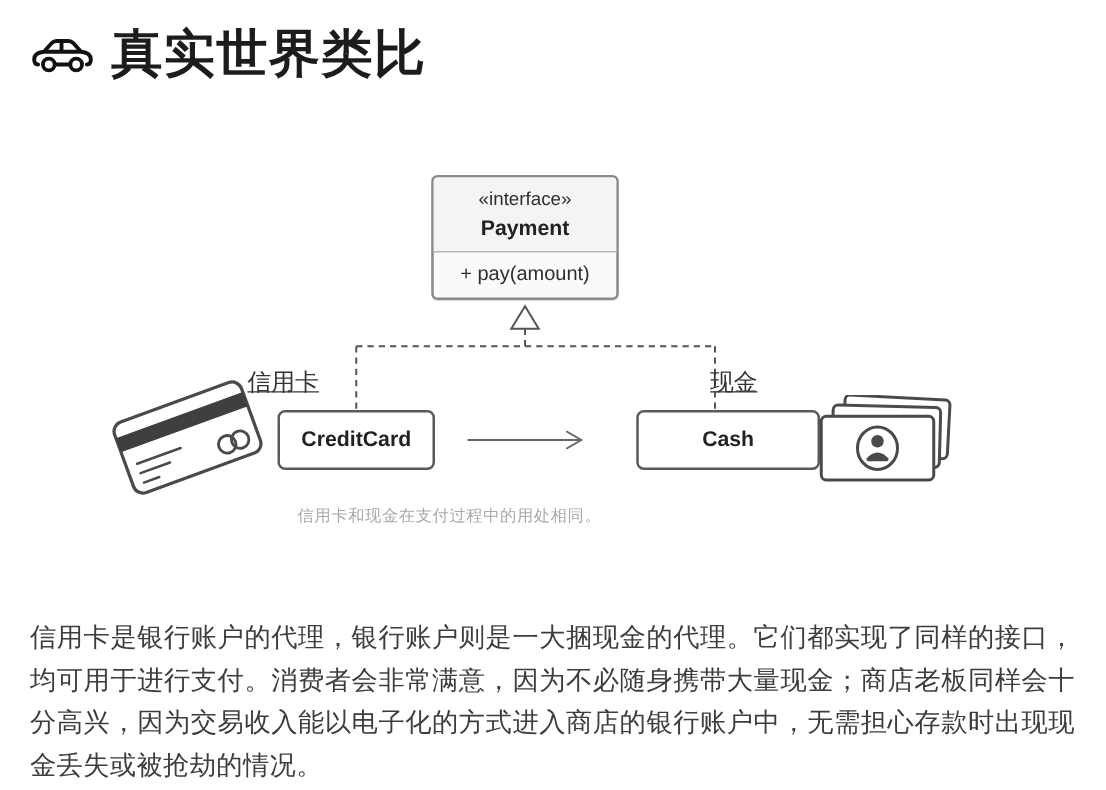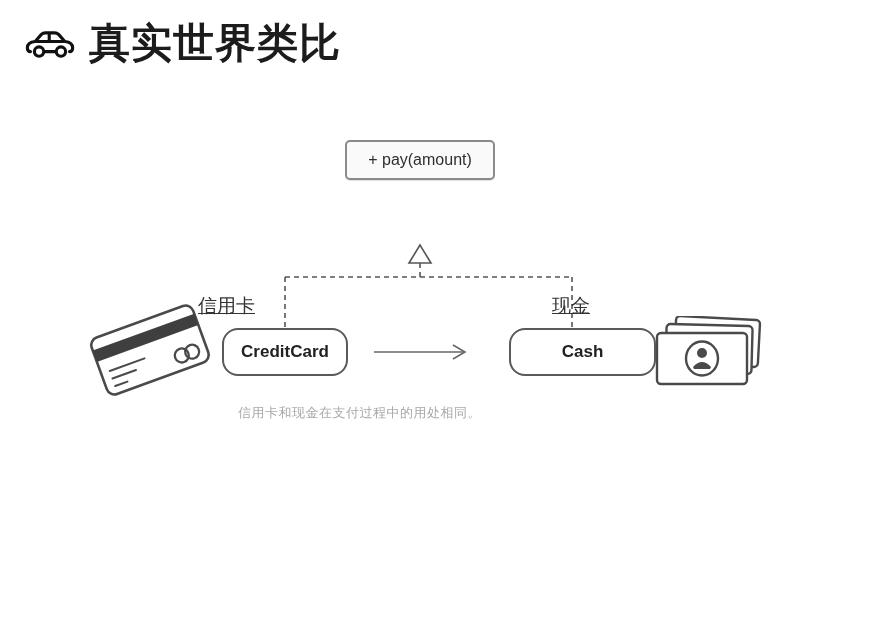--- a/index.html
+++ b/index.html
@@ -32,30 +32,30 @@
     text-align: center; box-sizing: border-box;
   }
   .iface-head { padding: 8px 6px 7px 6px; background: #f4f4f4;
     border-bottom: 1.5px solid #8a8a8a; border-radius: 3px 3px 0 0; }
   .stereotype { font-size: 15px; color: #2e2e2e; line-height: 19px; }
   .iface-name { font-size: 17px; font-weight: 700; color: #222; line-height: 23px; margin-top: 2px; }
   .iface-method { font-size: 16px; color: #2e2e2e; padding: 8px 19px; line-height: 20px; }
 
   .clsbox {
     position: absolute; top: 198px; height: 48px;
-    border: 2px solid #5a5a5a; border-radius: 16px; background: #ffffff;
+    border: 2px solid #5a5a5a; border-radius: 6px; background: #ffffff;
     display: flex; align-items: center; justify-content: center;
     font-size: 17px; font-weight: 700; color: #222; box-sizing: border-box;
   }
   .cls-credit { left: 222px; width: 126px; }
   .cls-cash  { left: 509px; width: 147px; text-align: center; }
 
   .lbl { position: absolute; top: 163px; font-size: 19px; color: #333; text-decoration: underline; }
   .lbl-left  { left: 198px; }
-  .lbl-right { left: 552px; }
+  .lbl-right { left: 568px; }
 
   .card-ill  { position: absolute; left: 88px;  top: 168px; width: 124px; height: 104px; }
   .money-ill { position: absolute; left: 652px; top: 186px; width: 114px; height: 84px; }
 
   .caption {
     position: absolute; left: 0; top: 274px; width: 719px;
     text-align: center; font-size: 13px; color: #a9a9a9; letter-spacing: 0.5px;
   }
 
   
@@ -90,20 +90,24 @@
         <path d="M420 133 V147" stroke-dasharray="5 4"></path>
         <path d="M285 147 H572" stroke-dasharray="5 4"></path>
         <path d="M285 147 V197" stroke-dasharray="5 4"></path>
         <path d="M572 147 V197" stroke-dasharray="5 4"></path>
         <path d="M374 222 H464" stroke="#666666"></path>
         <path d="M453 215 L465 222 L453 229" stroke="#666666"></path>
       </g>
     </svg>
 
     <div class="iface">
+      <div class="iface-head">
+        <div class="stereotype">«interface»</div>
+        <div class="iface-name">Payment</div>
+      </div>
       <div class="iface-method">+ pay(amount)</div>
     </div>
 
     <div class="lbl lbl-left">信用卡</div>
     <div class="lbl lbl-right">现金</div>
 
     <div class="clsbox cls-credit">CreditCard</div>
     <div class="clsbox cls-cash">Cash</div>
 
     <svg class="card-ill" viewBox="0 0 124 104" aria-hidden="true">
@@ -127,14 +131,15 @@
         <rect x="5" y="17" width="90" height="51" rx="4"></rect>
         <ellipse cx="50" cy="42.5" rx="16" ry="17"></ellipse>
       </g>
       <circle cx="50" cy="37" r="5" fill="#4a4a4a"></circle>
       <path d="M41 51 q9 -10 18 0 l-1 2 h-16 z" fill="#4a4a4a"></path>
     </svg>
 
     <div class="caption">信用卡和现金在支付过程中的用处相同。</div>
   </div>
 
+  <p class="body-text">信用卡是银行账户的代理，银行账户则是一大捆现金的代理。它们都实现了同样的接口，均可用于进行支付。消费者会非常满意，因为不必随身携带大量现金；商店老板同样会十分高兴，因为交易收入能以电子化的方式进入商店的银行账户中，无需担心存款时出现现金丢失或被抢劫的情况。</p>
 
 </div>
 
 </body></html>

